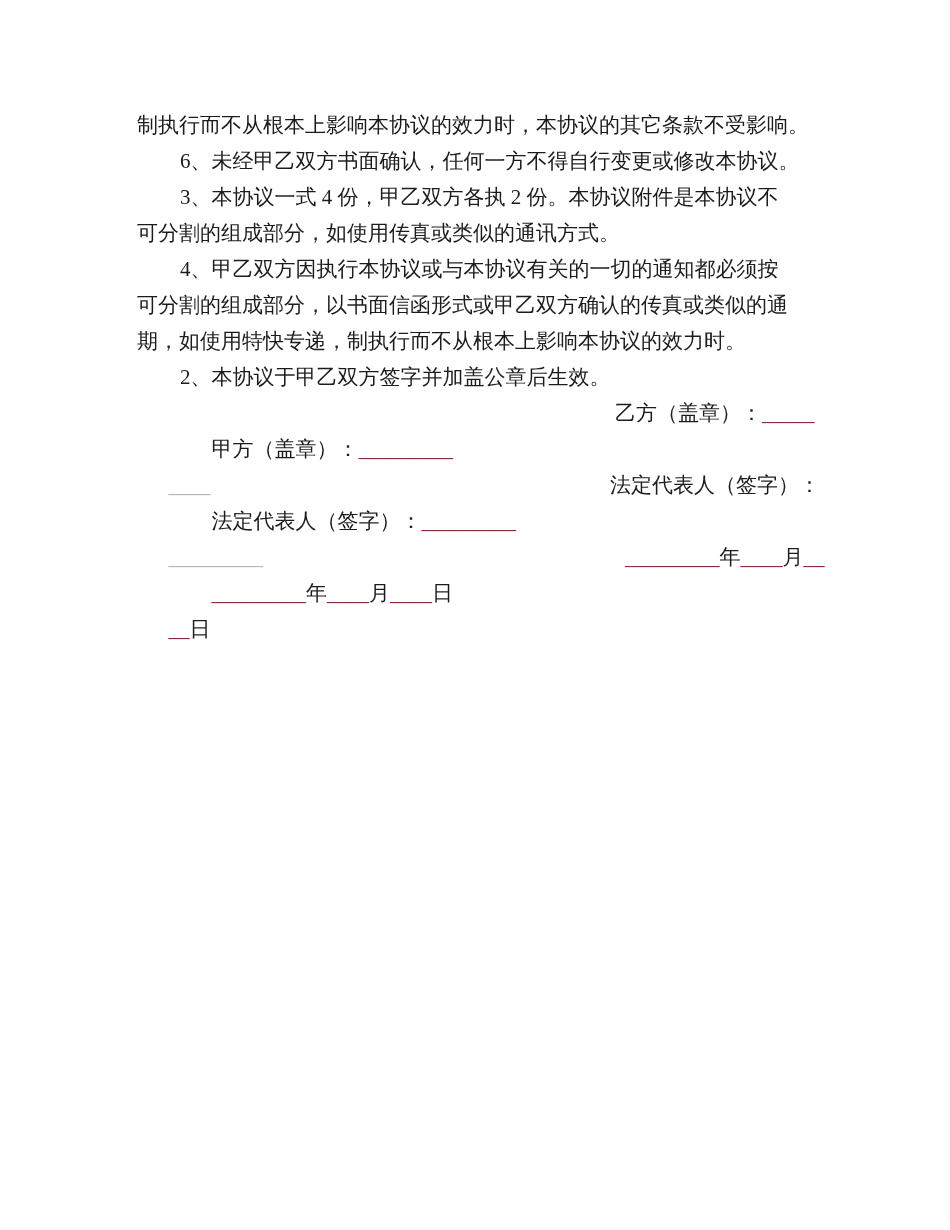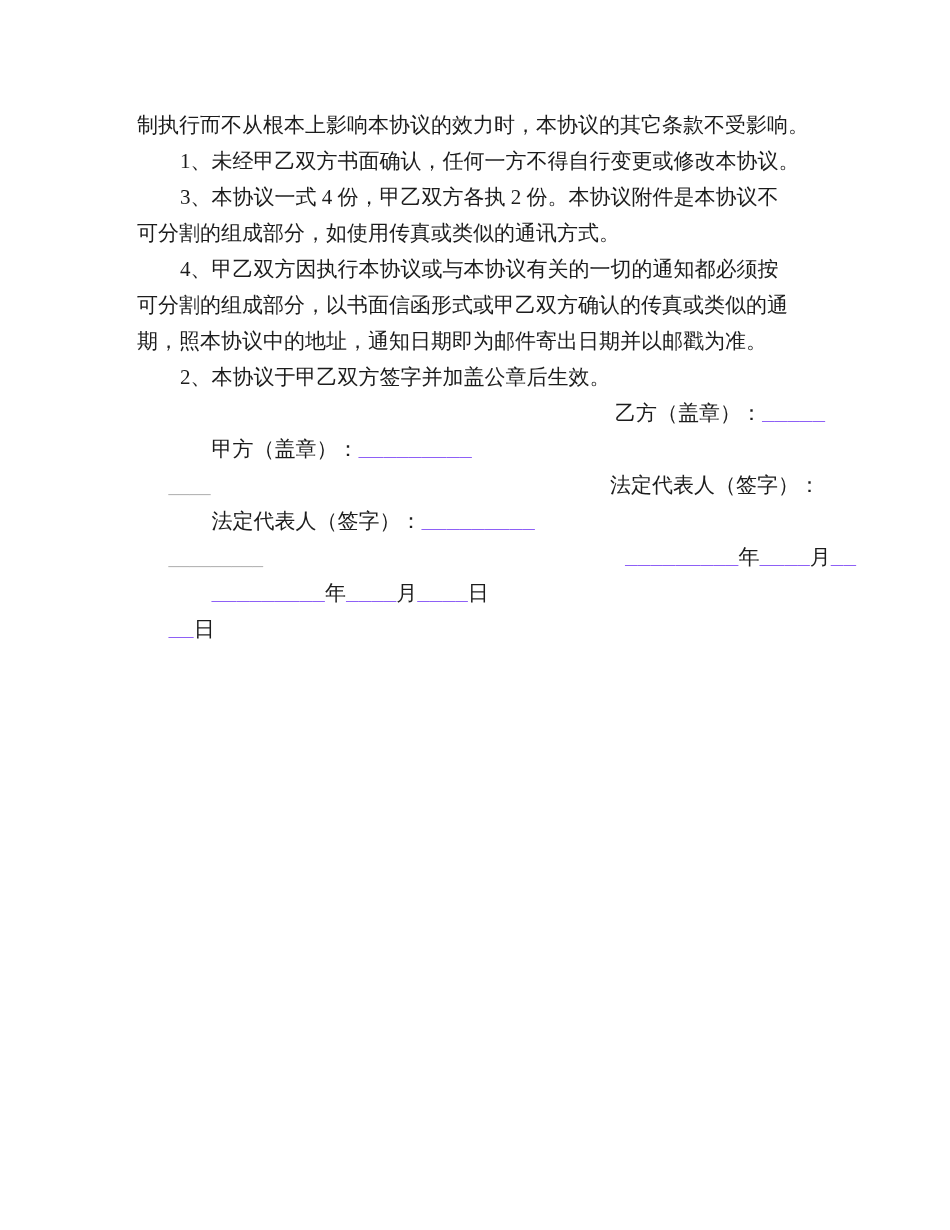--- a/index.html
+++ b/index.html
@@ -10,40 +10,40 @@
     position:relative;
     overflow:hidden;
   }
   .page{position:absolute;left:0;top:0;width:778px;height:1230px;background:#ffffff;}
   .content{
     position:absolute;left:137px;top:107px;width:705px;
     color:#1c1c1c;font-size:21px;line-height:36px;
   }
   .line{height:36px;white-space:pre;position:relative;}
   .ind{padding-left:43px;}
-  .u{color:#8b5cf6;font-family:Liberation Mono, monospace;}
+  .u{color:#7f1d1d;}
   .u-light{color:#b2b2b2;}
   .rcol{position:absolute;top:0;white-space:pre;}
   .r-seal{left:478px;}
   .r-rep{left:473px;}
   .r-date{left:488px;}
 </style>
 </head>
 <body>
 
 <div class="page">
   <div class="content">
 
     <div class="line">制执行而不从根本上影响本协议的效力时，本协议的其它条款不受影响。</div>
-    <div class="line ind">1、未经甲乙双方书面确认，任何一方不得自行变更或修改本协议。</div>
+    <div class="line ind">6、未经甲乙双方书面确认，任何一方不得自行变更或修改本协议。</div>
     <div class="line ind">3、本协议一式 4 份，甲乙双方各执 2 份。本协议附件是本协议不</div>
     <div class="line">可分割的组成部分，如使用传真或类似的通讯方式。</div>
     <div class="line ind">4、甲乙双方因执行本协议或与本协议有关的一切的通知都必须按</div>
     <div class="line">可分割的组成部分，以书面信函形式或甲乙双方确认的传真或类似的通</div>
-    <div class="line">期，照本协议中的地址，通知日期即为邮件寄出日期并以邮戳为准。</div>
+    <div class="line">期，如使用特快专递，制执行而不从根本上影响本协议的效力时。</div>
     <div class="line ind">2、本协议于甲乙双方签字并加盖公章后生效。</div>
 
     <div class="line ind">
       <span>甲方（盖章）：</span><span class="u">_________</span>
       <span class="rcol r-seal"><span>乙方（盖章）：</span><span class="u">_____</span></span>
     </div>
 
     <div class="line">
       <span class="u-light">____</span>
     </div>

